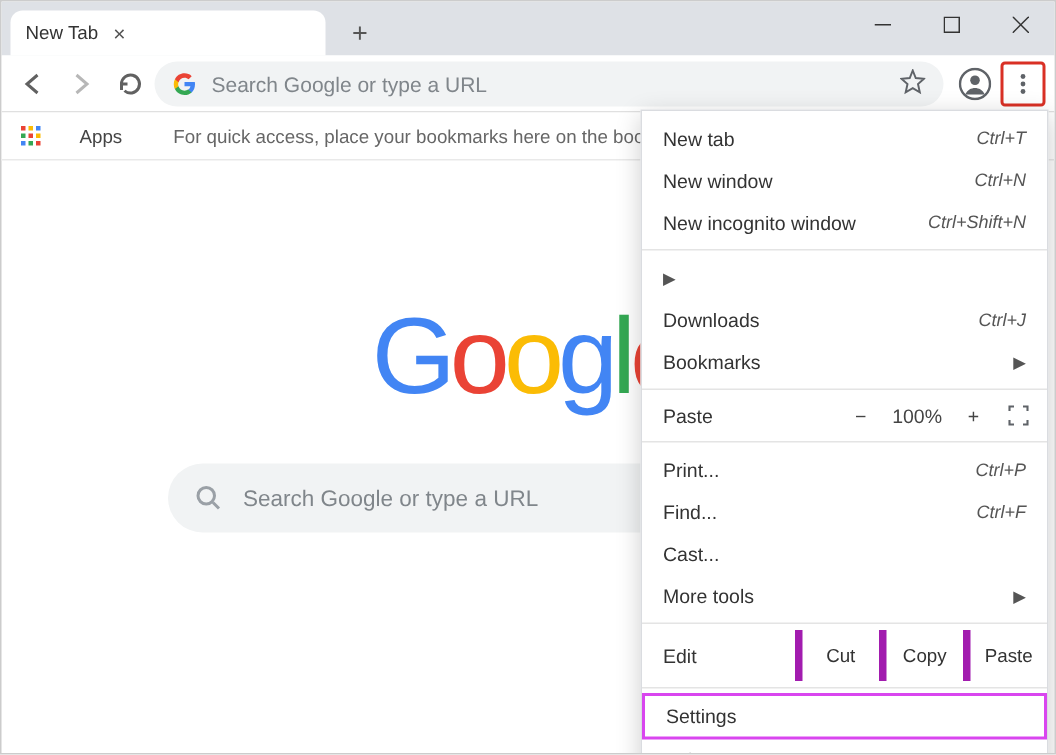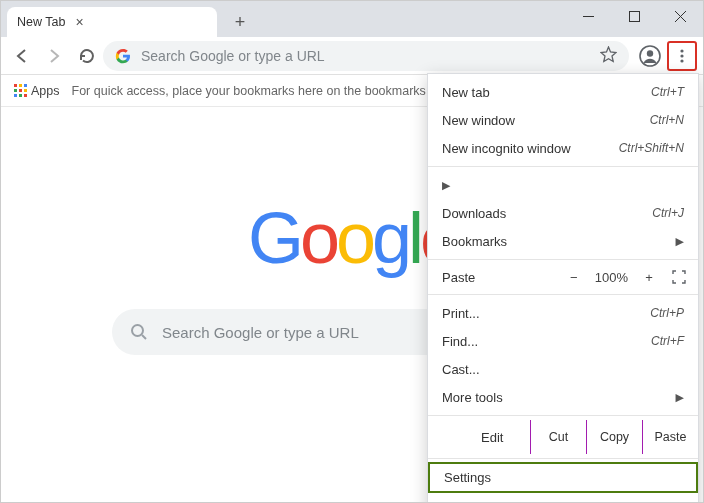--- a/index.html
+++ b/index.html
@@ -14,44 +14,44 @@
   .win-controls { display: flex; }
   .win-btn { width: 46px; height: 30px; display: flex; align-items: center; justify-content: center; color: #333; }
 
   .toolbar { height: 38px; background: #fff; display: flex; align-items: center; padding: 0 6px; gap: 2px; border-bottom: 1px solid #e0e0e0; }
   .tb-btn { width: 30px; height: 30px; display: flex; align-items: center; justify-content: center; color: #616161; border-radius: 50%; }
   .omnibox { flex: 1; height: 30px; background: #f1f3f4; border-radius: 15px; display: flex; align-items: center; padding: 0 12px; gap: 10px; color: #80868b; font-size: 14px; }
   .omnibox .star { margin-left: auto; color: #5f6368; }
   .profile-btn { width: 30px; height: 30px; display: flex; align-items: center; justify-content: center; color: #5f6368; margin-left: 4px; }
   .more-btn { width: 30px; height: 30px; display: flex; align-items: center; justify-content: center; color: #5f6368; border: 2px solid #d93025; border-radius: 3px; }
 
-  .bookmark-bar { height: 32px; background: #fff; display: flex; align-items: center; padding: 0 12px; gap: 2px; border-bottom: 1px solid #e9e9e9; font-size: 12.5px; color: #444; }
+  .bookmark-bar { height: 32px; background: #fff; display: flex; align-items: center; padding: 0 12px; gap: 24px; border-bottom: 1px solid #e9e9e9; font-size: 12.5px; color: #444; }
   .apps-icon svg { display: block; }
 
   .content { position: relative; height: calc(503px - 36px - 38px - 32px); display: flex; flex-direction: column; align-items: center; padding-top: 90px; }
   .logo { font-size: 72px; font-weight: 500; letter-spacing: -4px; }
   .logo span { display: inline-block; }
   .c-b { color:#4285F4; } .c-r{color:#EA4335;} .c-y{color:#FBBC05;} .c-g{color:#34A853;}
   .searchbox { margin-top: 30px; width: 480px; height: 46px; background: #f1f3f4; border-radius: 23px; display: flex; align-items: center; padding: 0 18px; color: #80868b; font-size: 15px; gap: 14px; }
 
   .menu { position: absolute; top: 72px; right: 4px; width: 272px; background: #fff; border: 1px solid #dadce0; box-shadow: 0 4px 16px rgba(0,0,0,.2); padding: 4px 0; font-size: 13px; color: #333; z-index: 10; }
   .menu-item { display: flex; align-items: center; padding: 6px 14px; min-height: 28px; }
   .menu-item .lbl { flex:1; }
   .menu-item .sc { color: #555; font-size: 12px; font-style: italic; }
   .menu-item .arrow { color: #555; font-size: 11px; }
   .menu-sep { height: 1px; background: #e4e4e4; margin: 4px 0; }
   .zoom-row { display: flex; align-items: center; padding: 4px 10px 4px 14px; }
   .zoom-row .lbl { flex:1; }
   .zoom-ctrl { display: flex; align-items: center; gap: 12px; color:#444; }
   .zbox { width:18px; text-align:center; }
   .fs-icon { width:18px; height:18px; display:flex; align-items:center; justify-content:center; }
   .edit-row { display:flex; align-items:center; height: 34px; }
-  .edit-row .lbl { padding-left:14px; flex:1;margin-left:39px; }
-  .edit-cell { width: 56px; text-align:center; border-left:1px solid #a21caf; height:100%; display:flex; align-items:center; justify-content:center; font-size:12.5px; }
-  .settings-row { border:2px solid #4d7c0f; margin: -1px 0; }
+  .edit-row .lbl { padding-left:14px; flex:1; }
+  .edit-cell { width: 56px; text-align:center; border-left:5px solid #a21caf; height:100%; display:flex; align-items:center; justify-content:center; font-size:12.5px; }
+  .settings-row { border:2px solid #d946ef; margin: -1px 0; }
 
   .watermark { position:absolute; right: 6px; bottom:-6px; font-size:11px; color:rgba(0,0,0,.35); }
 </style>
 </head>
 <body>
 
 <div class="titlebar">
   <div class="tabstrip">
     <div class="tab">
       <span class="tab-title">New Tab</span>

